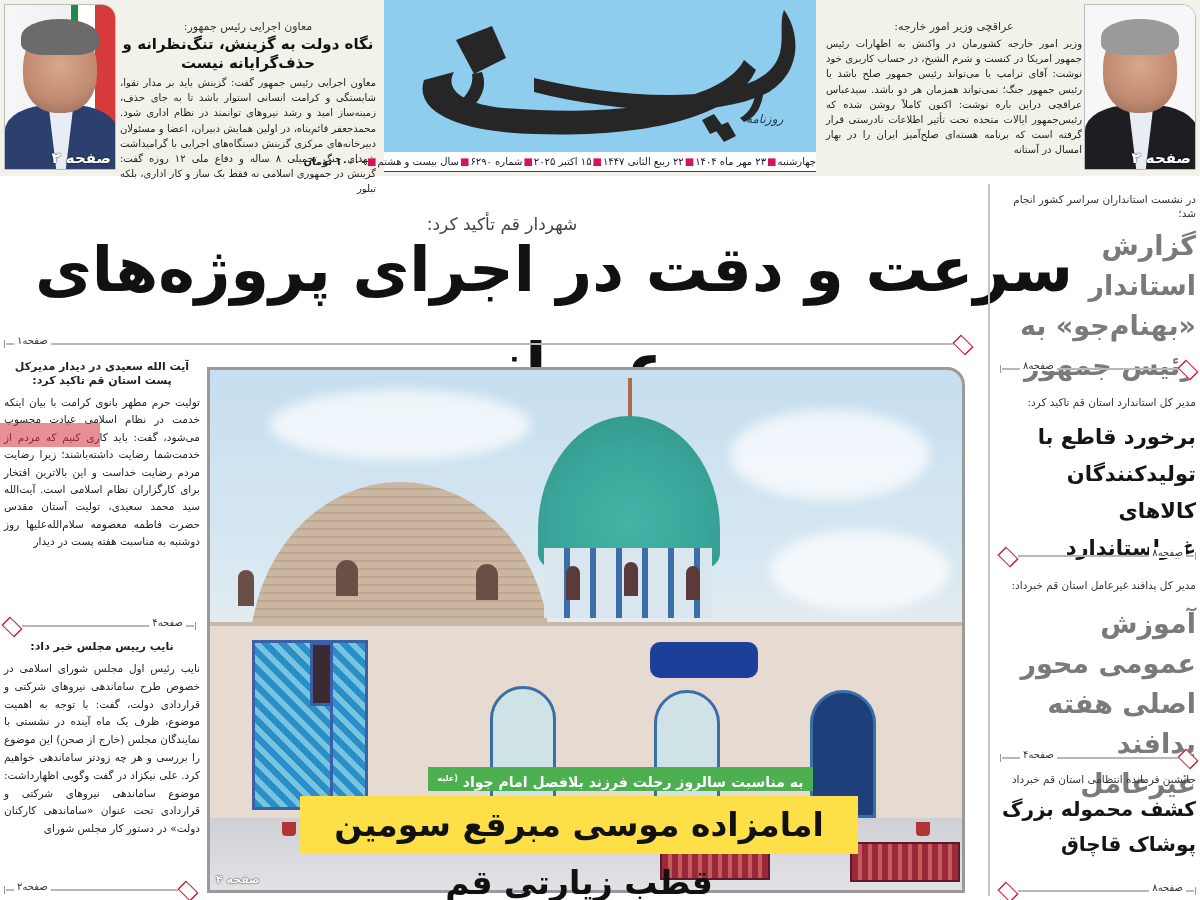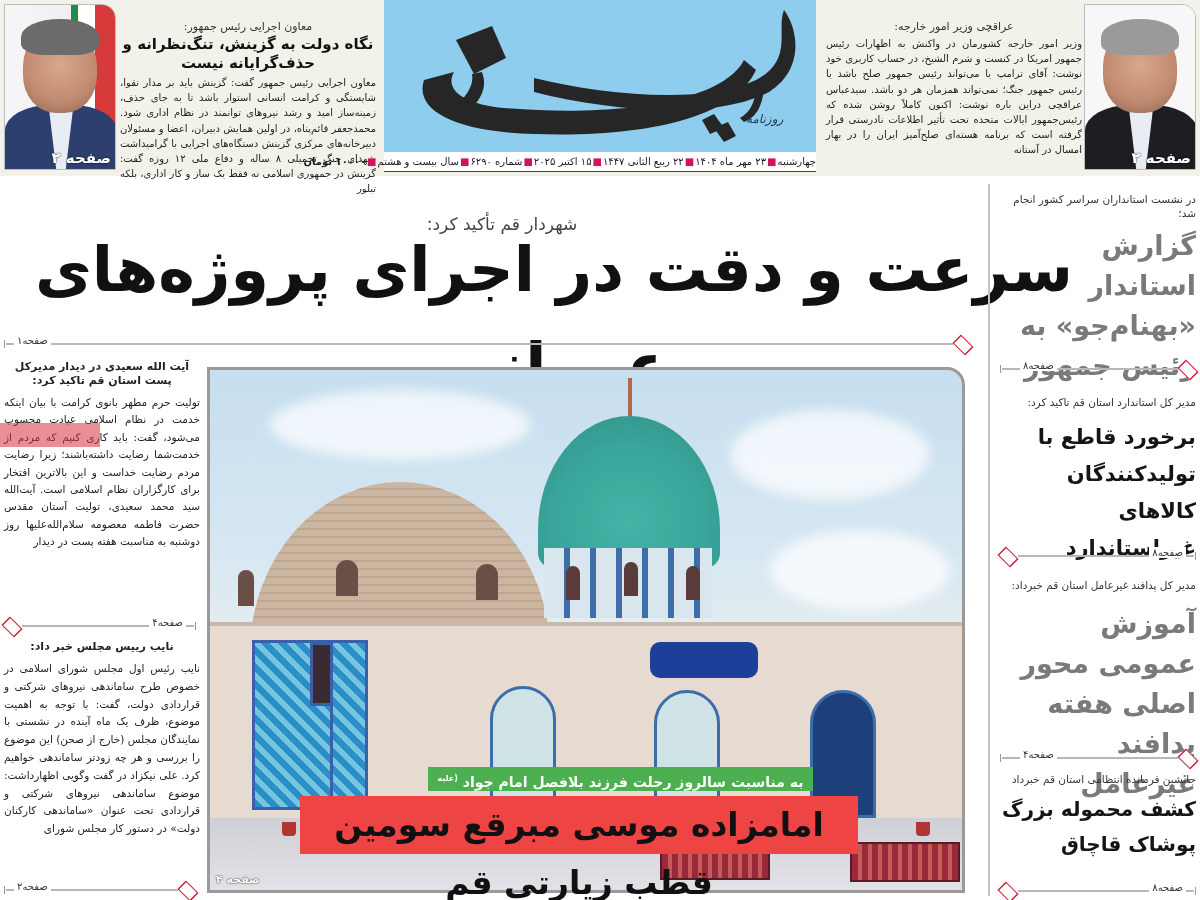--- a/index.html
+++ b/index.html
@@ -65,21 +65,21 @@
   .hero .arch { position: absolute; border-radius: 40px 40px 0 0; background: #cfe3e6; border: 3px solid #3b6ea8; }
   .hero .arch.dark { background: #1d3f7a; }
   .hero .plaque { position: absolute; left: 440px; top: 272px; width: 108px; height: 36px; background: #1d3f9a; border-radius: 10px; }
   .hero .floor { position: absolute; left: 0; top: 448px; width: 758px; height: 78px; background: linear-gradient(180deg, #cfcfd6 0%, #e3e3e8 100%); }
   .hero .rug { position: absolute; background: repeating-linear-gradient(90deg, #9a2a3a 0 6px, #c45a5a 6px 10px); border: 2px solid #5a1a2a; }
   .hero .pot { position: absolute; width: 14px; height: 14px; background: #b23535; border-radius: 0 0 4px 4px; }
   .hero .pg4 { position: absolute; left: 6px; bottom: 4px; font-size: 11px; color: #fff; font-weight: bold; text-shadow: 0 0 2px #000; }
 
   .green-strip { position: absolute; left: 428px; top: 767px; width: 385px; height: 24px; background: #4caf50; color: #fff; font-size: 14px; font-weight: bold; line-height: 24px; text-align: center; }
   .green-strip sup { font-size: 8px; }
-  .white-strip { position: absolute; left: 300px; top: 796px; width: 558px; height: 58px; background: #ef4444; text-align: center; font-size: 33px; font-weight: bold; line-height: 58px; color: #111; letter-spacing: -1px; }
+  .white-strip { position: absolute; left: 300px; top: 796px; width: 558px; height: 58px; background: #fde047; text-align: center; font-size: 33px; font-weight: bold; line-height: 58px; color: #111; letter-spacing: -1px; }
 
   
   .lcol { position: absolute; left: 4px; top: 360px; width: 196px; }
   .lstory .kicker { font-size: 11px; font-weight: bold; text-align: center; line-height: 14px; color: #222; }
   .lstory .headline { font-size: 17px; font-weight: bold; text-align: center; line-height: 22px; margin-top: 2px; color: #111; }
   .lstory .body { font-size: 10.5px; line-height: 17.4px; text-align: justify; color: #222; margin-top: 6px; }
   .watermark { position: absolute; left: 0; top: 423px; width: 100px; height: 24px; background: rgba(214, 50, 60, 0.55); }
 
   
   .vdivider { position: absolute; left: 988px; top: 184px; width: 2px; height: 712px; background: #c4c4c4; }

